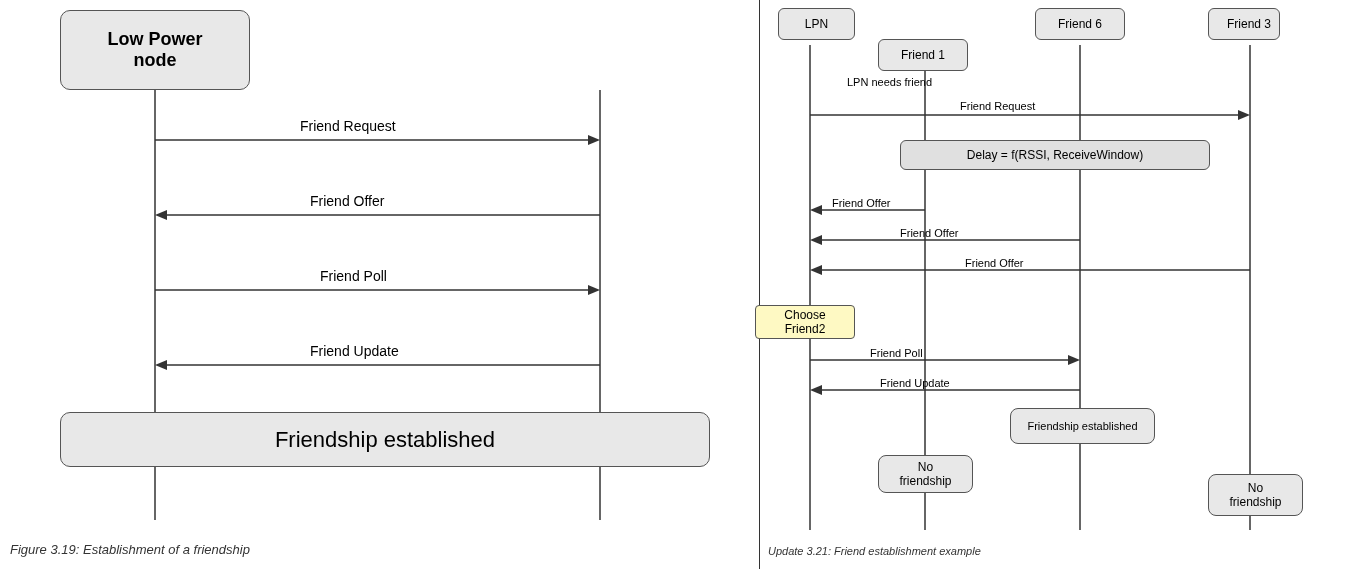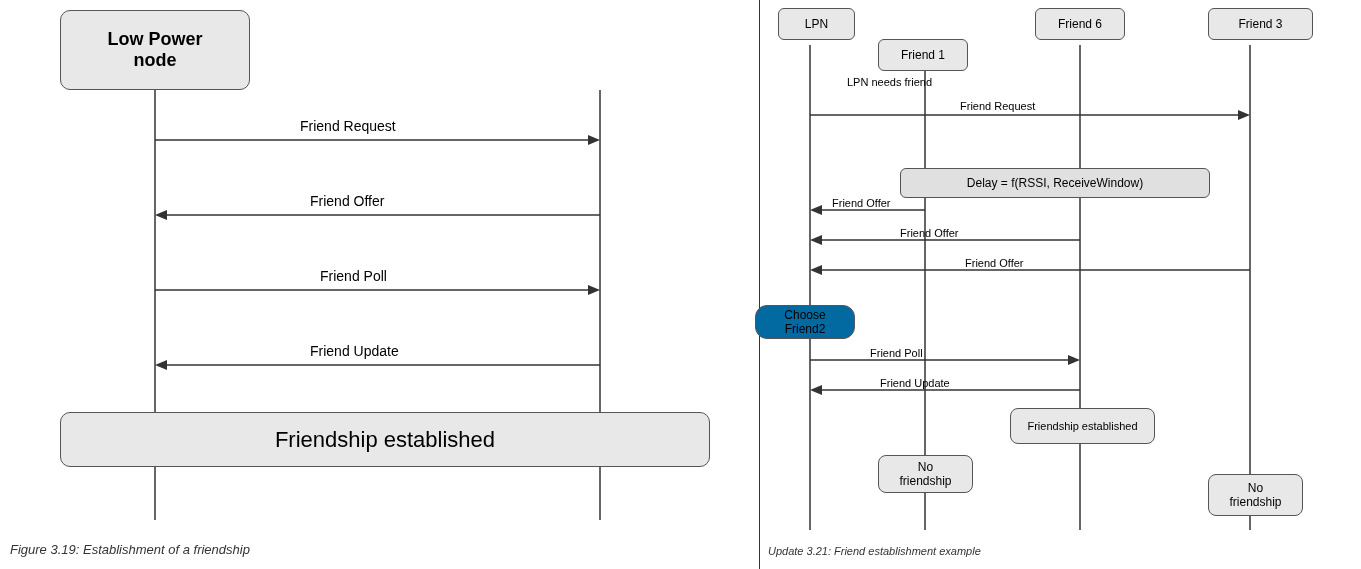--- a/index.html
+++ b/index.html
@@ -115,23 +115,23 @@
       text-align: center;
       font-size: 12px;
       display: flex;
       align-items: center;
       justify-content: center;
       padding: 5px 12px;
     }
 
     .choose-box {
       position: absolute;
-      background: #0369a1;
-      border: 1.5px solid #555;
-      border-radius: 12px;
+      background: #fef9c3;
+      border: 1.5px solid #555;
+      border-radius: 4px;
       text-align: center;
       font-size: 12px;
       display: flex;
       align-items: center;
       justify-content: center;
       padding: 6px 16px;
     }
 
     .friendship-sm-box {
       position: absolute;
@@ -236,29 +236,29 @@
   </div>
 
   <div class="node-box-small" style="left:118px; top:8px; width:90px; height:32px;margin-top:31px;">
     <span>Friend 1</span>
   </div>
 
   <div class="node-box-small" style="left:275px; top:8px; width:90px; height:32px;">
     <span>Friend 6</span>
   </div>
 
-  <div class="node-box-small" style="left:448px; top:8px; width:105px; height:32px;">
+  <div class="node-box-small" style="left:448px; top:8px; width:72px; height:32px;justify-content:flex-end;">
     <span>Friend 3</span>
   </div>
 
   <div class="lpn-needs-box" style="left:55px; top:76px;padding-left:32px;">LPN needs friend</div>
 
   <div class="arrow-label" style="left:200px; top:100px; font-size:11px;">Friend Request</div>
 
-  <div class="delay-box" style="left:140px; top:140px; width:310px; height:30px;margin-top:28px;">
+  <div class="delay-box" style="left:140px; top:140px; width:310px; height:30px;">
     <span>Delay = f(RSSI, ReceiveWindow)</span>
   </div>
 
   <div class="arrow-label" style="left:72px; top:197px; font-size:11px;">Friend Offer</div>
 
   <div class="arrow-label" style="left:140px; top:227px; font-size:11px;">Friend Offer</div>
 
   <div class="arrow-label" style="left:205px; top:257px; font-size:11px;">Friend Offer</div>
 
   <div class="choose-box" style="left:-5px; top:305px; width:100px; height:34px;">

